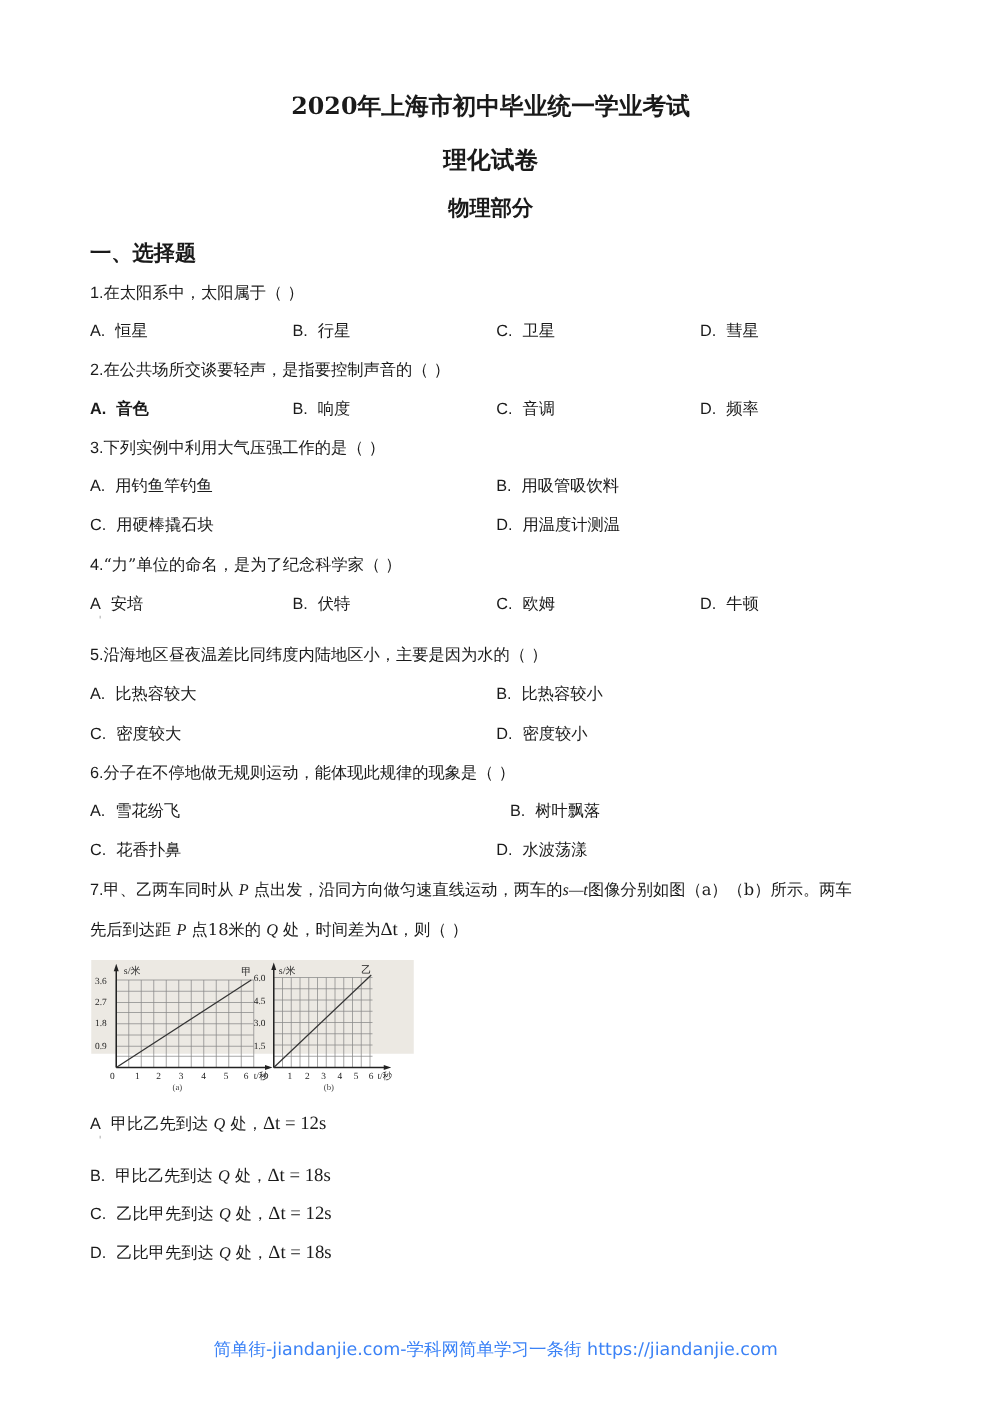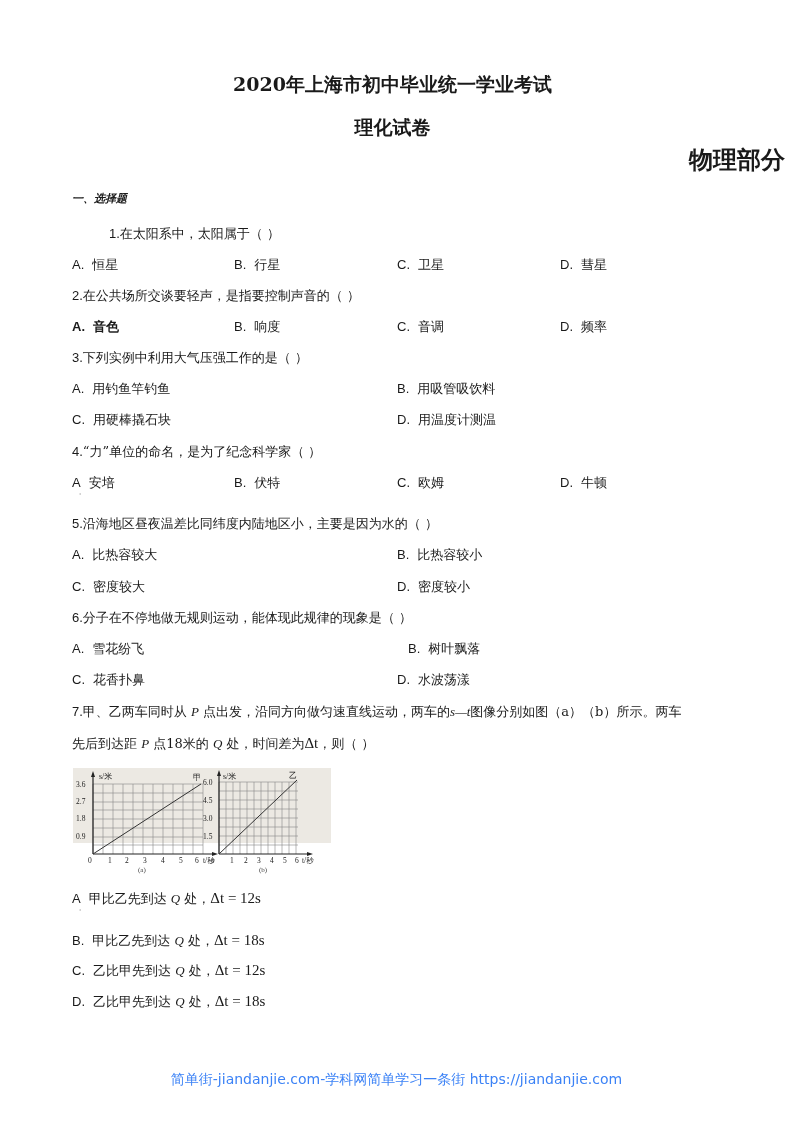--- a/index.html
+++ b/index.html
@@ -4,22 +4,22 @@
 <style>
   html, body { margin: 0; padding: 0; background: #ffffff; }
   body {
     width: 793px; height: 1122px; position: relative; overflow: hidden;
     font-family: "DejaVu Serif", "Liberation Serif", serif;
     color: #1a1a1a;
   }
   .title { position: absolute; left: 0; width: 785px; text-align: center; font-weight: bold; }
   .t1 { top: 72px; font-size: 19px; }
   .t2 { top: 115px; font-size: 19px; }
-  .t3 { top: 144px; font-size: 24px; text-align: right; }
-  .section { position: absolute; left: 72px; top: 191px; font-size: 11px; font-weight: bold; font-style: italic; }
+  .t3 { top: 155px; font-size: 17px; }
+  .section { position: absolute; left: 72px; top: 191px; font-size: 17px; font-weight: bold; }
   .line { position: absolute; left: 72px; font-size: 13px; white-space: nowrap; }
   .opt { position: absolute; font-size: 13px; white-space: nowrap; }
   .opt .lbl { font-family: "Liberation Sans", sans-serif; margin-right: 8px; }
   .qnum { font-family: "Liberation Sans", sans-serif; }
   .ital { font-style: italic; font-family: "Liberation Serif", serif; }
   .math { font-family: "Liberation Serif", serif; font-size: 15px; }
   .tick-mark { position: absolute; font-size: 8px; color: #999; }
   .figure {
     position: absolute; left: 73px; top: 768px; width: 258px; height: 75px;
     background: #ece9e3;
@@ -32,21 +32,21 @@
 </style>
 </head>
 <body>
 
 <div class="title t1">2020年上海市初中毕业统一学业考试</div>
 <div class="title t2">理化试卷</div>
 <div class="title t3">物理部分</div>
 
 <div class="section">一、选择题</div>
 
-<div class="line" style="top:225px;margin-left:37px;">
+<div class="line" style="top:225px;">
   <span class="qnum">1.</span><span>在太阳系中，太阳属于（ ）</span>
 </div>
 <div class="opt" style="left:72px; top:256px;"><span class="lbl">A.</span><span>恒星</span></div>
 <div class="opt" style="left:234px; top:256px;"><span class="lbl">B.</span><span>行星</span></div>
 <div class="opt" style="left:397px; top:256px;"><span class="lbl">C.</span><span>卫星</span></div>
 <div class="opt" style="left:560px; top:256px;"><span class="lbl">D.</span><span>彗星</span></div>
 
 <div class="line" style="top:287px;">
   <span class="qnum">2.</span><span>在公共场所交谈要轻声，是指要控制声音的（   ）</span>
 </div>

